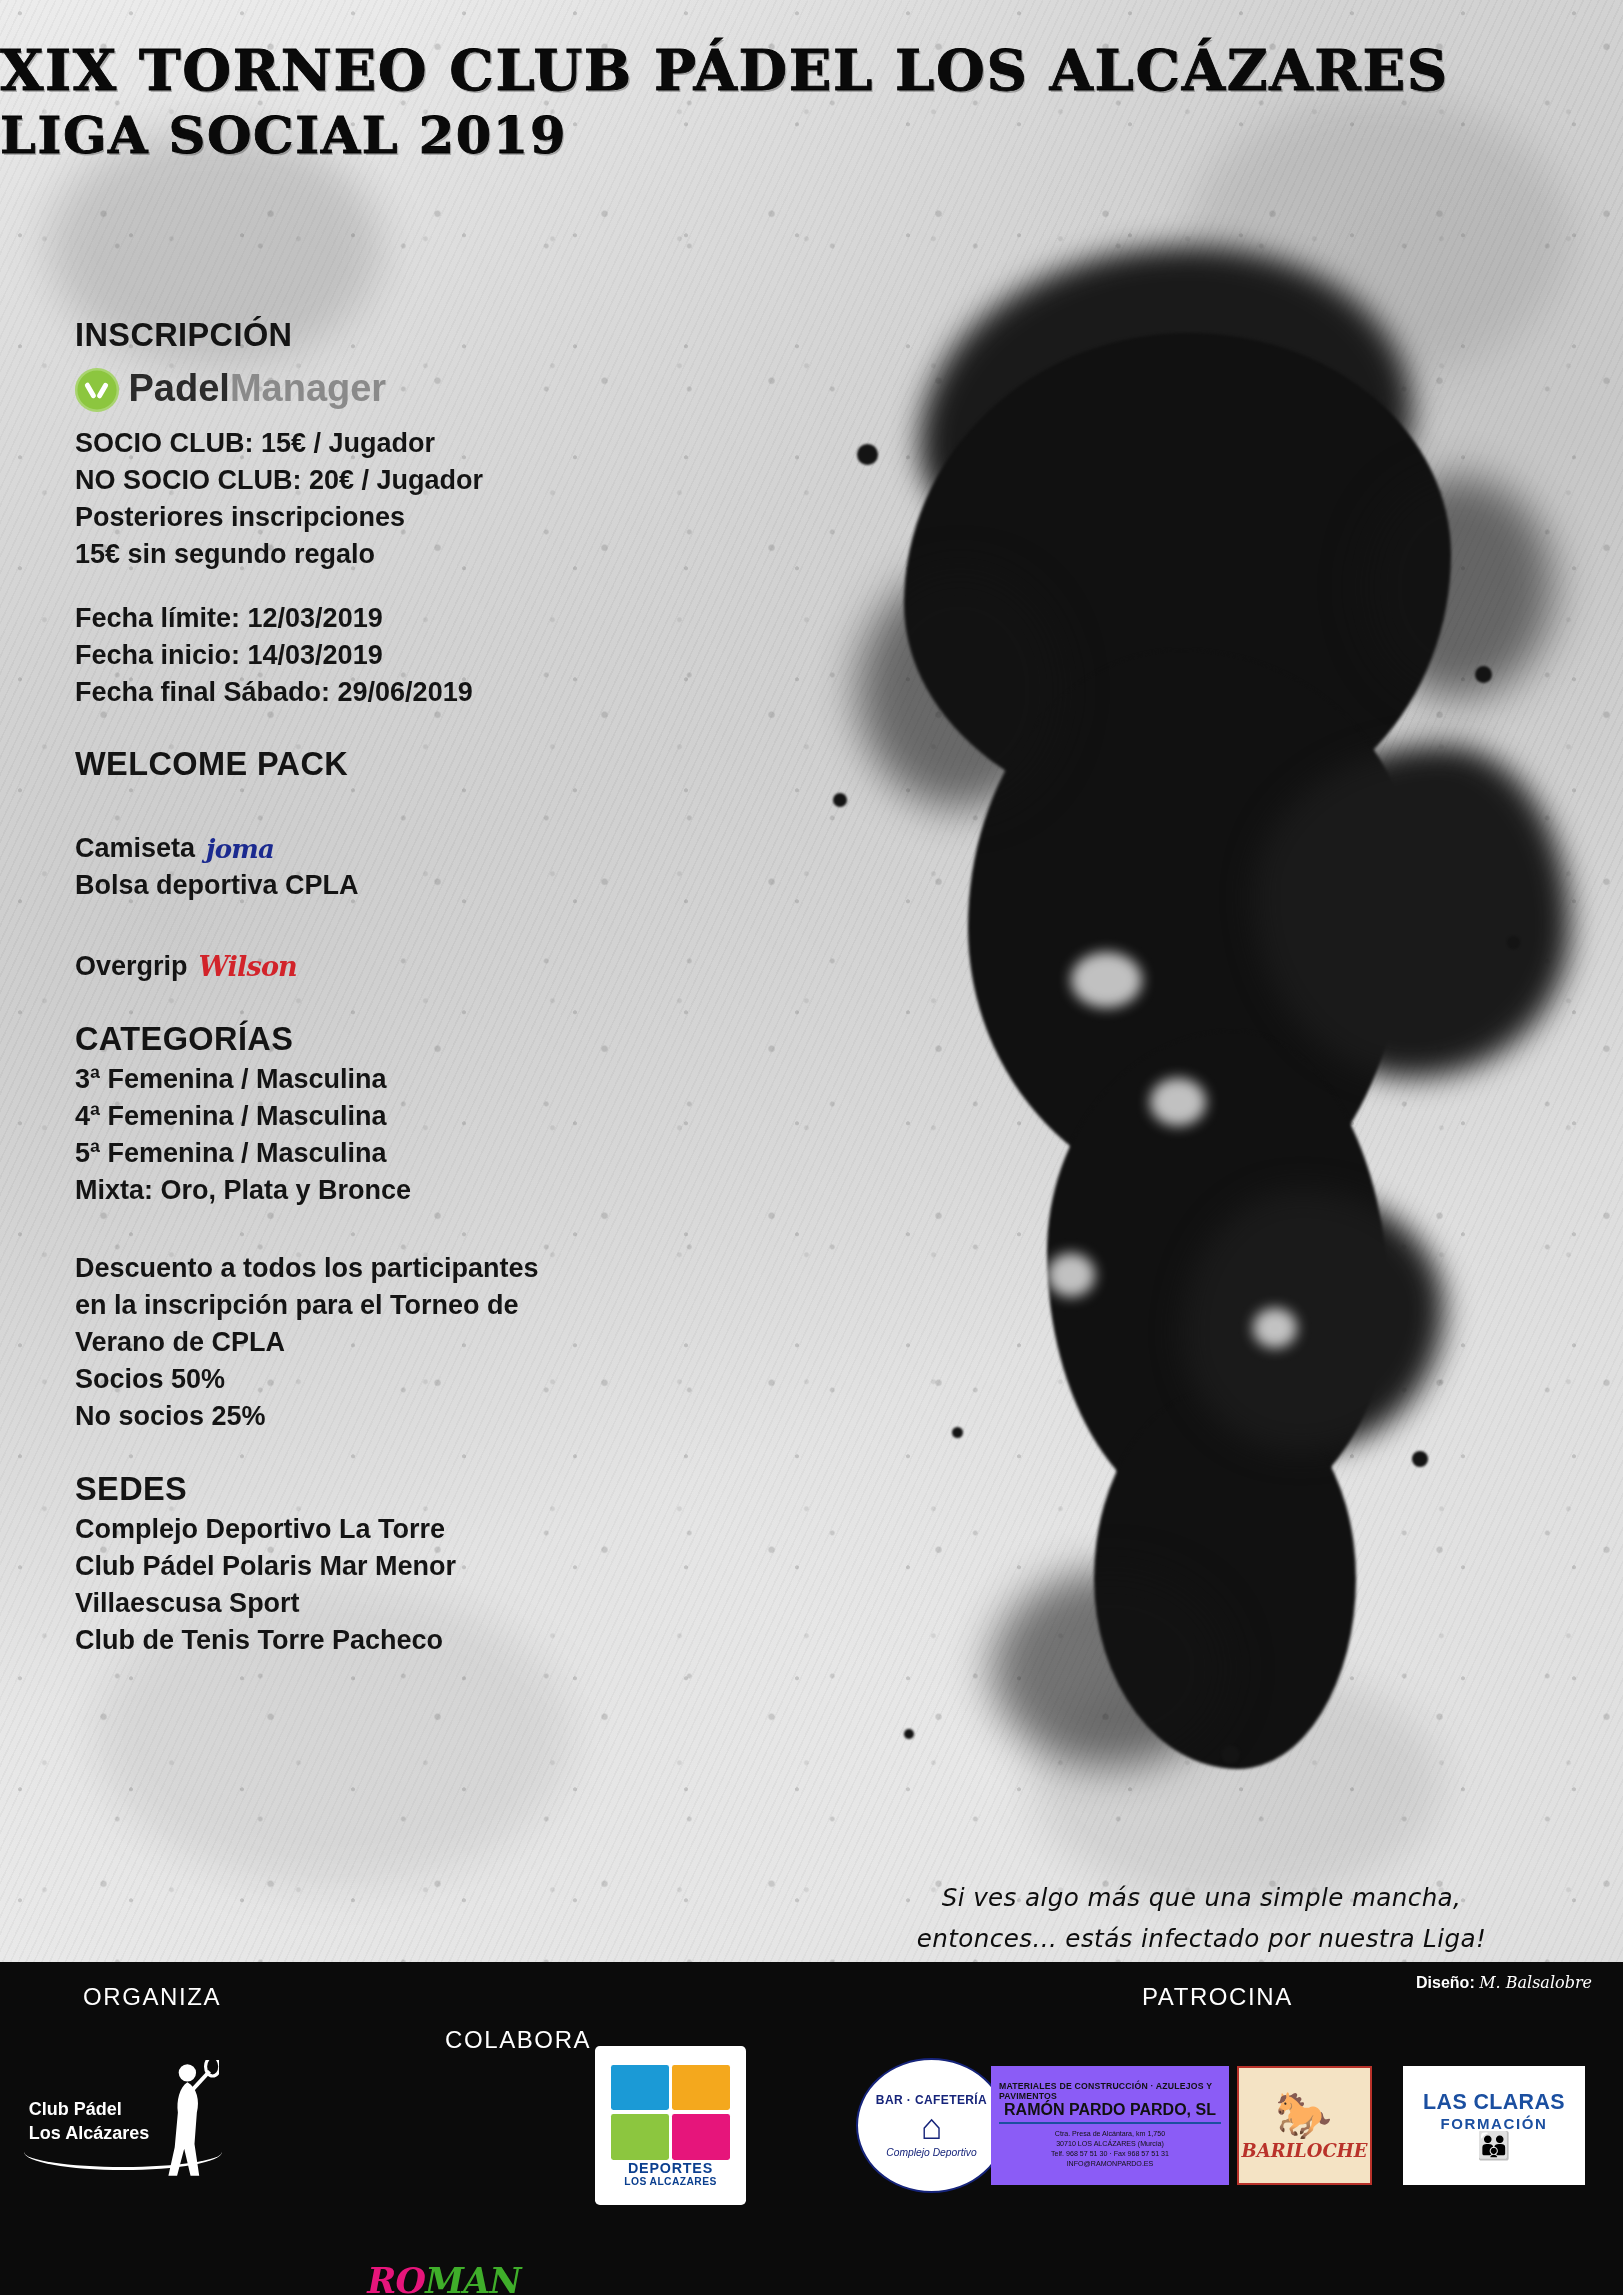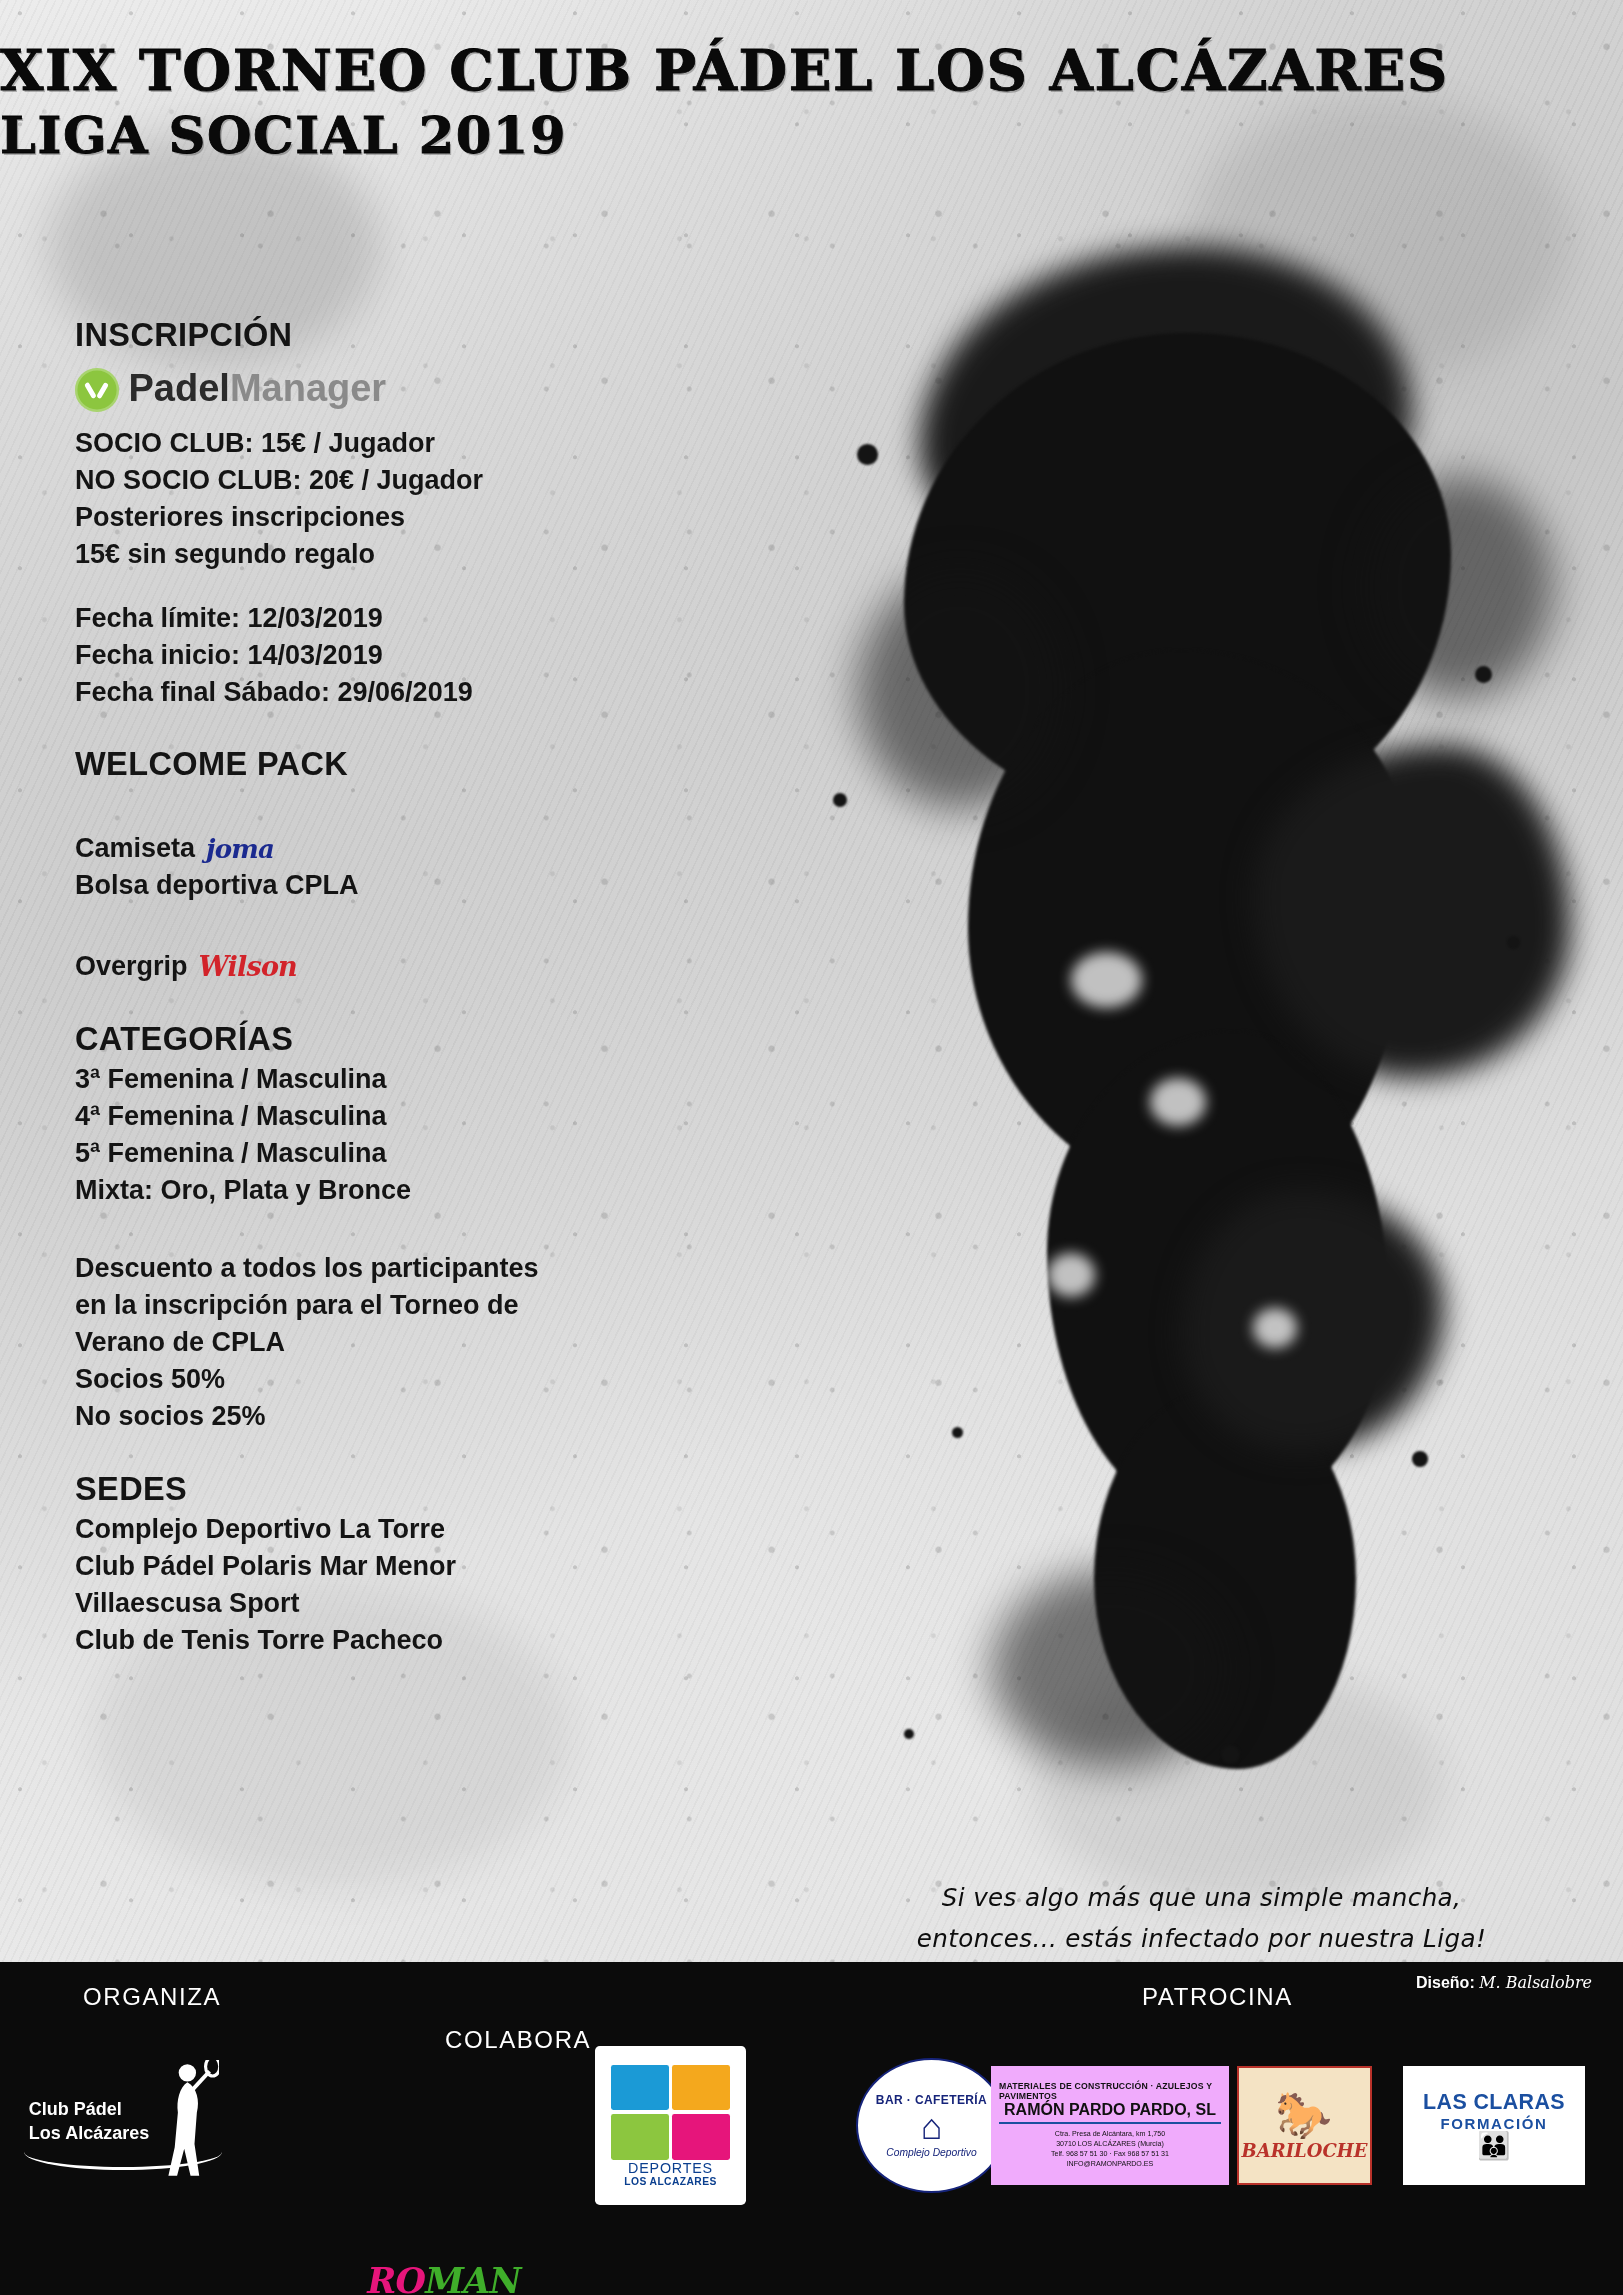--- a/index.html
+++ b/index.html
@@ -287,40 +287,40 @@
     display: grid;
     grid-template-columns: 1fr 1fr;
     grid-template-rows: 1fr 1fr;
     gap: 3.2px;
   }
   .deportes .cell { border-radius: 2.4px; }
   .deportes .c1 { background: #1b9ad6; }
   .deportes .c2 { background: #f4a81d; }
   .deportes .c3 { background: #8cc63f; }
   .deportes .c4 { background: #e6157b; }
-  .deportes .d-t1 { font-size: 14.3px; font-weight: normal; margin-top: 0; letter-spacing: 0.8px; }
+  .deportes .d-t1 { font-size: 14.3px; font-weight: bold; margin-top: 0; letter-spacing: 0.8px; }
   .deportes .d-t2 { font-size: 10.3px; font-weight: bold; letter-spacing: 0.4px; }
 
   
   .barcaf {
     width: 151px; height: 135px;
     background: #ffffff;
     border-radius: 50%;
     flex-direction: column;
     color: #16247a;
     border: 2.4px solid #16247a;
   }
   .barcaf .bc1 { font-size: 12px; font-weight: bold; letter-spacing: 0.4px; }
   .barcaf .bc-ico { font-size: 36px; line-height: 40px; }
   .barcaf .bc2 { font-size: 10.3px; font-style: italic; }
 
   
   .ramon {
     width: 238px; height: 119px;
-    background: #f0abfc;
+    background: #8b5cf6;
     flex-direction: column;
     color: #111;
     padding: 6.3px 8px;
   }
   .ramon .rp0 { font-size: 8.7px; font-weight: bold; letter-spacing: 0.2px; }
   .ramon .rp1 {
     font-size: 16px; font-weight: bold;
     border-bottom: 2.4px solid #1b4fa0;
     width: 100%; text-align: center;
     padding-bottom: 2.4px;

